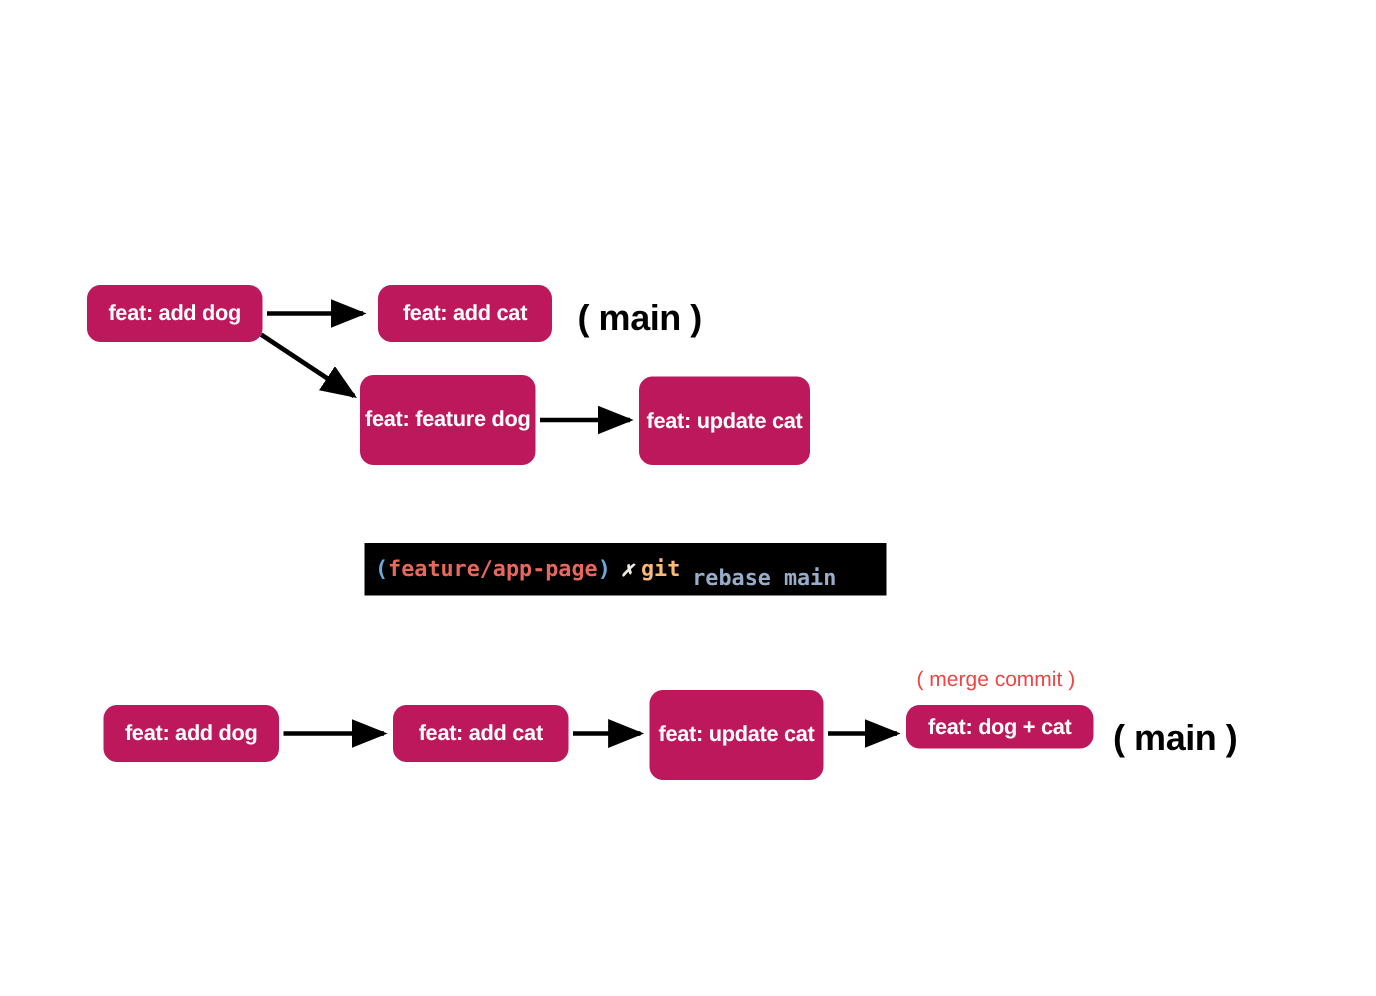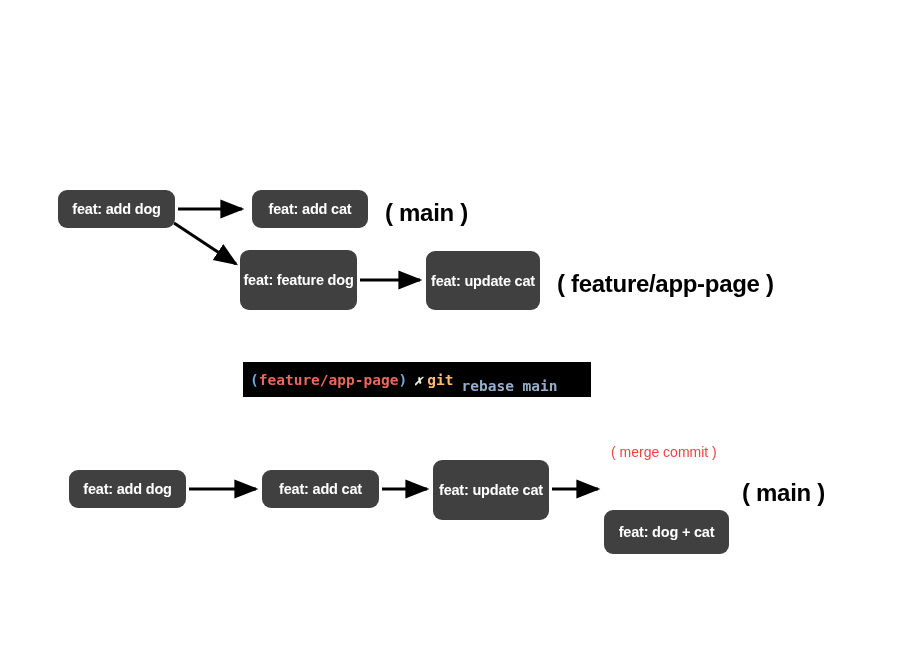--- a/index.html
+++ b/index.html
@@ -34,21 +34,21 @@
     background-clip: text;
     color: transparent;
     -webkit-text-fill-color: transparent;
     white-space: nowrap;
     line-height: 1;
   }
 
   
   .node {
     position: absolute;
-    background: #404040;
+    background: #be185d;
     border-radius: 9px;
     color: #ffffff;
     font-size: 14.5px;
     font-weight: bold;
     display: flex;
     align-items: center;
     justify-content: center;
     box-sizing: border-box;
     white-space: nowrap;
     letter-spacing: -0.2px;
@@ -132,36 +132,35 @@
   <div class="node" style="left:58px;  top:190px; width:117px; height:38px;">feat: add dog</div>
 
   <div class="node" style="left:252px; top:190px; width:116px; height:38px;">feat: add cat</div>
 
   <div class="node" style="left:240px; top:250px; width:117px; height:60px;">feat: feature dog</div>
 
   <div class="node" style="left:426px; top:251px; width:114px; height:59px;">feat: update cat</div>
 
   <div class="branch-label" style="left:385px; top:199px;">( main )</div>
 
-  <div class="branch-label" style="left:557px; top:270px;">( feature/app-page )</div>
 
   <div class="terminal">
     <span class="term-paren">(</span>
     <span class="term-branch">feature/app-page</span>
     <span class="term-paren">)</span>
     <span class="term-mark">✗</span>
     <span class="term-cmd">git</span>
     <span class="term-args" style="padding-left:8px;margin-top:13px;">rebase main</span>
   </div>
 
   <div class="note-label" style="left:611px; top:444px;">( merge commit )</div>
 
   <div class="node" style="left:69px;  top:470px; width:117px; height:38px;">feat: add dog</div>
 
   <div class="node" style="left:262px; top:470px; width:117px; height:38px;">feat: add cat</div>
 
   <div class="node" style="left:433px; top:460px; width:116px; height:60px;">feat: update cat</div>
 
-  <div class="node" style="left:604px; top:470px; width:125px; height:44px;margin-top:40px;">feat: dog + cat</div>
+  <div class="node" style="left:604px; top:470px; width:125px; height:29px;">feat: dog + cat</div>
 
   <div class="branch-label" style="left:742px; top:479px;">( main )</div>
 
 </div>
 
 </body></html>

